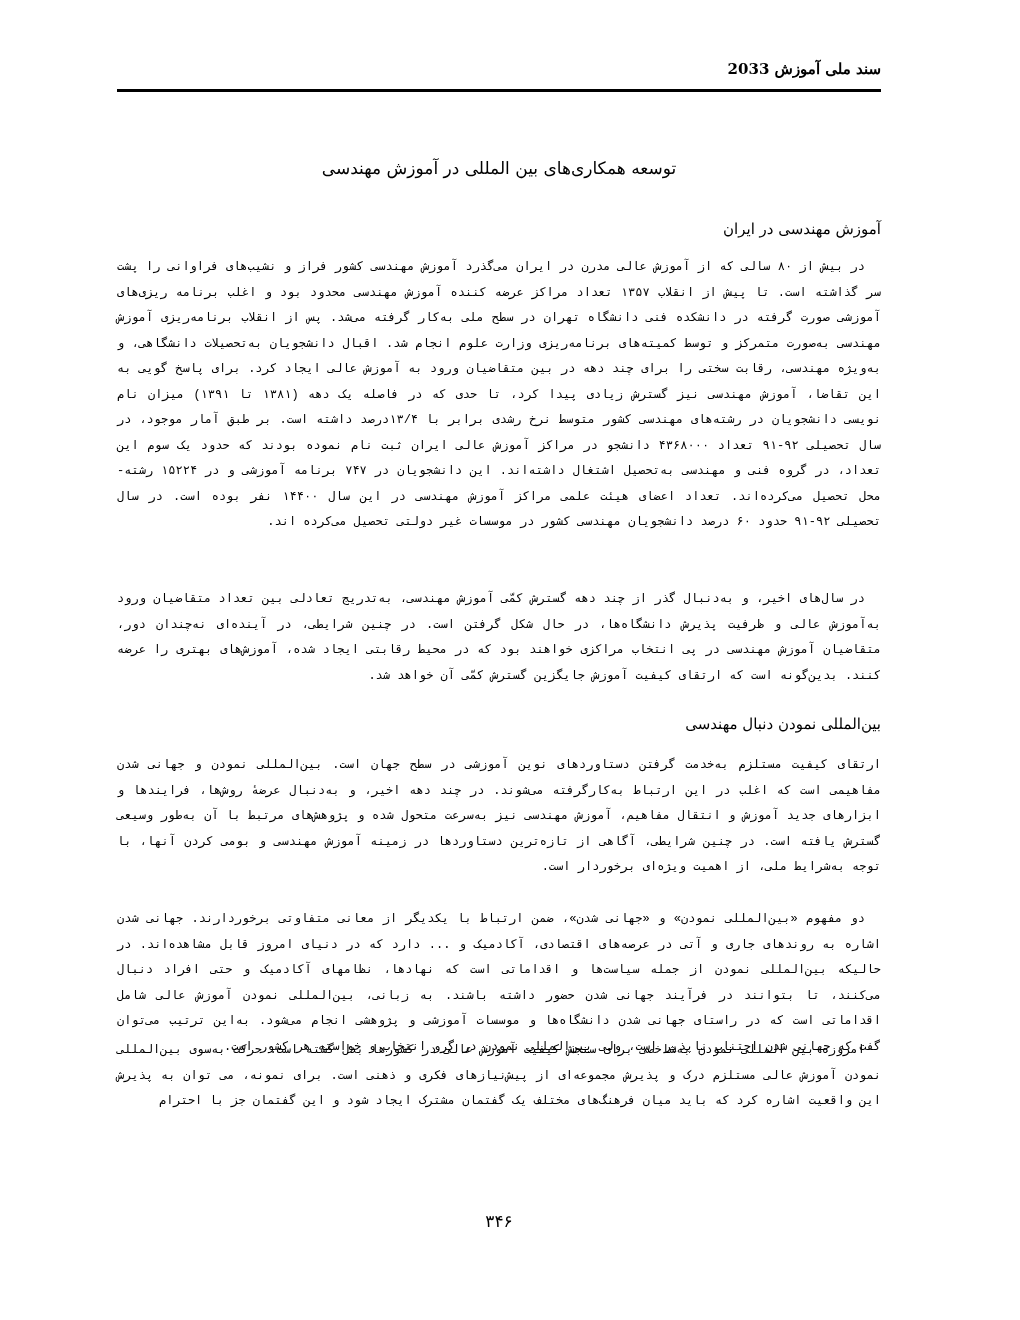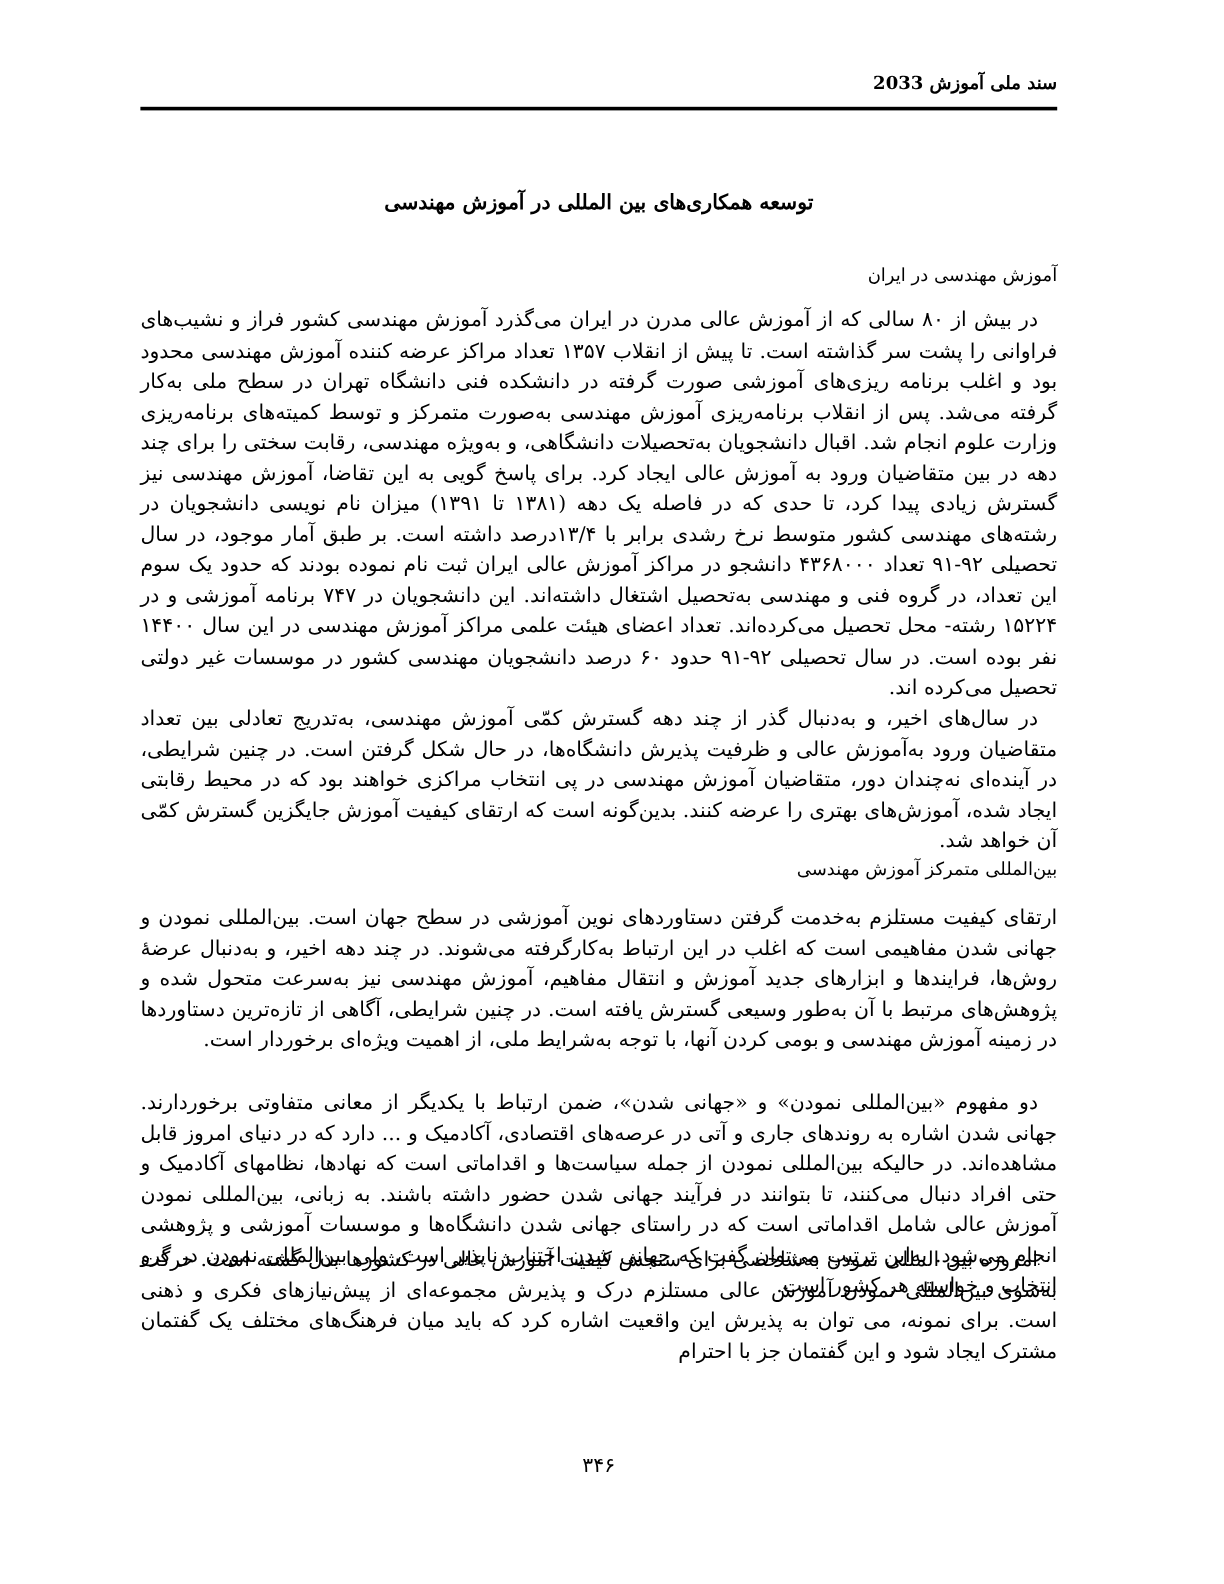--- a/index.html
+++ b/index.html
@@ -2,39 +2,39 @@
 <html><head>
 <meta charset="utf-8">
 <style>
   html, body { margin: 0; padding: 0; background: #ffffff; }
   body { width: 1020px; height: 1320px; position: relative; overflow: hidden;
          font-family: "DejaVu Serif", "Liberation Serif", serif; color: #000; }
   .page { position: absolute; left: 117px; top: 0; width: 764px; direction: rtl; }
   .running-header { position: absolute; top: 60px; right: 0; font-size: 15px; font-weight: bold; }
   .header-rule { position: absolute; top: 89px; left: 0; width: 764px; height: 3px; background: #000; }
   .title { position: absolute; top: 158px; left: 0; width: 764px; text-align: center;
-           font-size: 17px; font-weight: bold; }
+           font-size: 17px; font-weight: normal; }
   .heading { position: absolute; right: 0; font-size: 15px; }
-  .para { position: absolute; left: 0; width: 764px; text-align: justify; font-size: 17px;
-          line-height: 25.5px; }
+  .para { position: absolute; left: 0; width: 764px; text-align: justify; font-size: 12px;
+          line-height: 25.5px; font-family: Liberation Mono, monospace; }
   .indent { text-indent: 16px; }
   .page-number { position: absolute; top: 1211px; left: 0; width: 764px; text-align: center; font-size: 17px; }
 </style>
 </head>
 <body>
 
 <div class="page">
   <div class="running-header">سند ملی آموزش 2033</div>
   <div class="header-rule"></div>
 
   <div class="title">توسعه همکاری‌های بین المللی در آموزش مهندسی</div>
 
   <div class="heading" style="top:220px;margin-left:32px;">آموزش مهندسی در ایران</div>
   <div class="para indent" style="top:255px;">در بیش از ۸۰ سالی که از آموزش عالی مدرن در ایران می‌گذرد آموزش مهندسی کشور فراز و نشیب‌های فراوانی را پشت سر گذاشته است. تا پیش از انقلاب ۱۳۵۷ تعداد مراکز عرضه کننده آموزش مهندسی محدود بود و اغلب برنامه ریزی‌های آموزشی صورت گرفته در دانشکده فنی دانشگاه تهران در سطح ملی به‌کار گرفته می‌شد. پس از انقلاب برنامه‌ریزی آموزش مهندسی به‌صورت متمرکز و توسط کمیته‌های برنامه‌ریزی وزارت علوم انجام شد. اقبال دانشجویان به‌تحصیلات دانشگاهی، و به‌ویژه مهندسی، رقابت سختی را برای چند دهه در بین متقاضیان ورود به آموزش عالی ایجاد کرد. برای پاسخ گویی به این تقاضا، آموزش مهندسی نیز گسترش زیادی پیدا کرد، تا حدی که در فاصله یک دهه (۱۳۸۱ تا ۱۳۹۱) میزان نام نویسی دانشجویان در رشته‌های مهندسی کشور متوسط نرخ رشدی برابر با ۱۳/۴درصد داشته است. بر طبق آمار موجود، در سال تحصیلی ۹۲-۹۱ تعداد ۴۳۶۸۰۰۰ دانشجو در مراکز آموزش عالی ایران ثبت نام نموده بودند که حدود یک سوم این تعداد، در گروه فنی و مهندسی به‌تحصیل اشتغال داشته‌اند. این دانشجویان در ۷۴۷ برنامه آموزشی و در ۱۵۲۲۴ رشته- محل تحصیل می‌کرده‌اند. تعداد اعضای هیئت علمی مراکز آموزش مهندسی در این سال ۱۴۴۰۰ نفر بوده است. در سال تحصیلی ۹۲-۹۱ حدود ۶۰ درصد دانشجویان مهندسی کشور در موسسات غیر دولتی تحصیل می‌کرده اند.</div>
   <div class="para indent" style="top:587px;">در سال‌های اخیر، و به‌دنبال گذر از چند دهه گسترش کمّی آموزش مهندسی، به‌تدریج تعادلی بین تعداد متقاضیان ورود به‌آموزش عالی و ظرفیت پذیرش دانشگاه‌ها، در حال شکل گرفتن است. در چنین شرایطی، در آینده‌ای نه‌چندان دور، متقاضیان آموزش مهندسی در پی انتخاب مراکزی خواهند بود که در محیط رقابتی ایجاد شده، آموزش‌های بهتری را عرضه کنند. بدین‌گونه است که ارتقای کیفیت آموزش جایگزین گسترش کمّی آن خواهد شد.</div>
 
-  <div class="heading" style="top:715px;">بین‌المللی متمرکز آموزش مهندسی</div>
+  <div class="heading" style="top:715px;">بین‌المللی نمودن دنبال مهندسی</div>
   <div class="para" style="top:753px;">ارتقای کیفیت مستلزم به‌خدمت گرفتن دستاوردهای نوین آموزشی در سطح جهان است. بین‌المللی نمودن و جهانی شدن مفاهیمی است که اغلب در این ارتباط به‌کارگرفته می‌شوند. در چند دهه اخیر، و به‌دنبال عرضهٔ روش‌ها، فرایندها و ابزارهای جدید آموزش و انتقال مفاهیم، آموزش مهندسی نیز به‌سرعت متحول شده و پژوهش‌های مرتبط با آن به‌طور وسیعی گسترش یافته است. در چنین شرایطی، آگاهی از تازه‌ترین دستاوردها در زمینه آموزش مهندسی و بومی کردن آنها، با توجه به‌شرایط ملی، از اهمیت ویژه‌ای برخوردار است.</div>
   <div class="para indent" style="top:907px;">دو مفهوم «بین‌المللی نمودن» و «جهانی شدن»، ضمن ارتباط با یکدیگر از معانی متفاوتی برخوردارند. جهانی شدن اشاره به روندهای جاری و آتی در عرصه‌های اقتصادی، آکادمیک و ... دارد که در دنیای امروز قابل مشاهده‌اند. در حالیکه بین‌المللی نمودن از جمله سیاست‌ها و اقداماتی است که نهادها، نظامهای آکادمیک و حتی افراد دنبال می‌کنند، تا بتوانند در فرآیند جهانی شدن حضور داشته باشند. به زبانی، بین‌المللی نمودن آموزش عالی شامل اقداماتی است که در راستای جهانی شدن دانشگاه‌ها و موسسات آموزشی و پژوهشی انجام می‌شود. به‌این ترتیب می‌توان گفت که جهانی شدن اجتناب ناپذیر است، ولی بین‌المللی نمودن در گرو انتخاب و خواسته هر کشور است.</div>
   <div class="para indent" style="top:1038px;">امروزه بین المللی نمودن به‌شاخصی برای سنجش کیفیت آموزش عالی در کشورها بدل گشته است. حرکت به‌سوی بین‌المللی نمودن آموزش عالی مستلزم درک و پذیرش مجموعه‌ای از پیش‌نیازهای فکری و ذهنی است. برای نمونه، می توان به پذیرش این واقعیت اشاره کرد که باید میان فرهنگ‌های مختلف یک گفتمان مشترک ایجاد شود و این گفتمان جز با احترام</div>
 
   <div class="page-number">۳۴۶</div>
 </div>
 
 </body></html>

